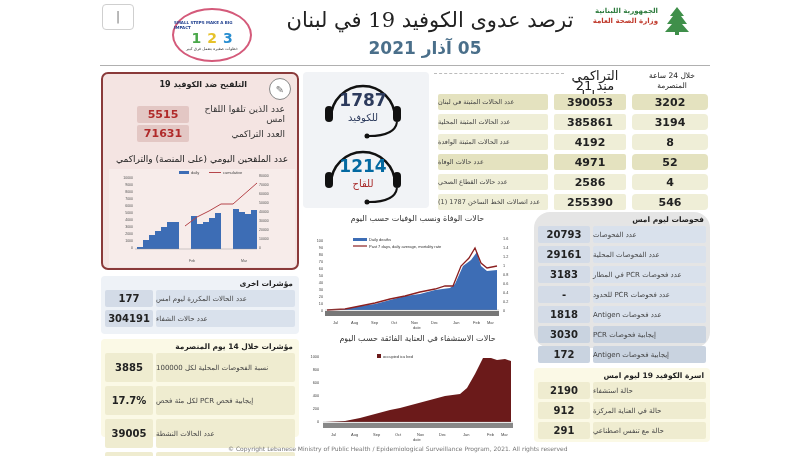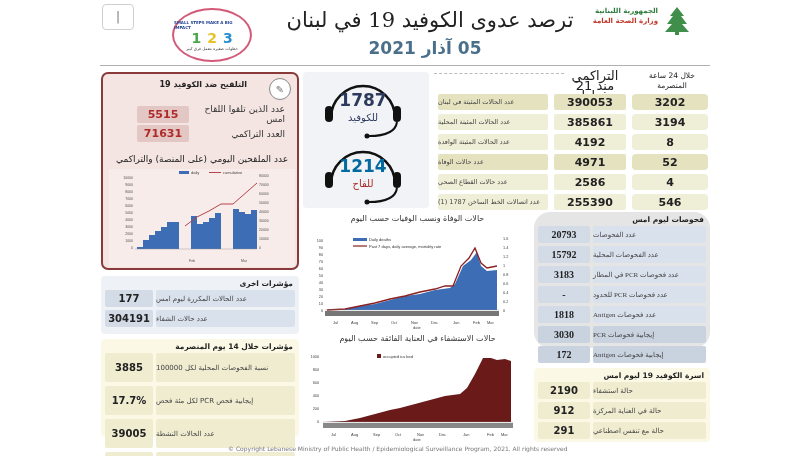--- a/index.html
+++ b/index.html
@@ -65,21 +65,21 @@
   .olive-light > div { background: #efeed7; }
 
   
   .deaths-title { position: absolute; left: 305px; top: 214px; width: 225px; text-align:center; font-size: 8px; color:#333; direction: rtl; }
   .deaths-chart { position: absolute; left: 305px; top: 226px; width: 225px; height: 106px; }
   .icu-title { position: absolute; left: 305px; top: 334px; width: 225px; text-align:center; font-size: 8px; color:#333; direction: rtl; }
   .icu-chart { position: absolute; left: 305px; top: 346px; width: 225px; height: 96px; }
 
   
   .tests-panel { position: absolute; left: 534px; top: 212px; width: 176px; height: 136px; background: #e5e5e5; border-radius: 16px; }
-  .tests-panel .kv-row { height: 17px; margin-bottom: 3px; font-family: Liberation Serif, serif; }
+  .tests-panel .kv-row { height: 17px; margin-bottom: 3px; }
   .tests-panel .kv-row .num { width: 52px; font-size: 10px; }
   .tests-panel .kv-row.dark .num, .tests-panel .kv-row.dark .lbl { background: #c9d3e0; }
 
   .icu-panel { position: absolute; left: 534px; top: 368px; width: 176px; height: 74px; background: #fbf9e6; border-radius: 4px; }
   .icu-panel .kv-row { height: 17px; margin-bottom: 3px; }
   .icu-panel .kv-row .num { width: 52px; }
 
   .copyright { position: absolute; left: 228px; top: 445px; font-size: 6px; color: #777; }
 </style>
 </head>
@@ -362,21 +362,21 @@
     </g>
   </svg>
 
   <div class="tests-panel">
     <div class="panel-title">فحوصات ليوم امس</div>
     <div class="kv-row blue">
       <div class="num">20793</div>
       <div class="lbl">عدد الفحوصات</div>
     </div>
     <div class="kv-row blue">
-      <div class="num">15792</div>
+      <div class="num">29161</div>
       <div class="lbl">عدد الفحوصات المحلية</div>
     </div>
     <div class="kv-row blue">
       <div class="num">3183</div>
       <div class="lbl">عدد فحوصات PCR في المطار</div>
     </div>
     <div class="kv-row blue">
       <div class="num">-</div>
       <div class="lbl">عدد فحوصات PCR للحدود</div>
     </div>

